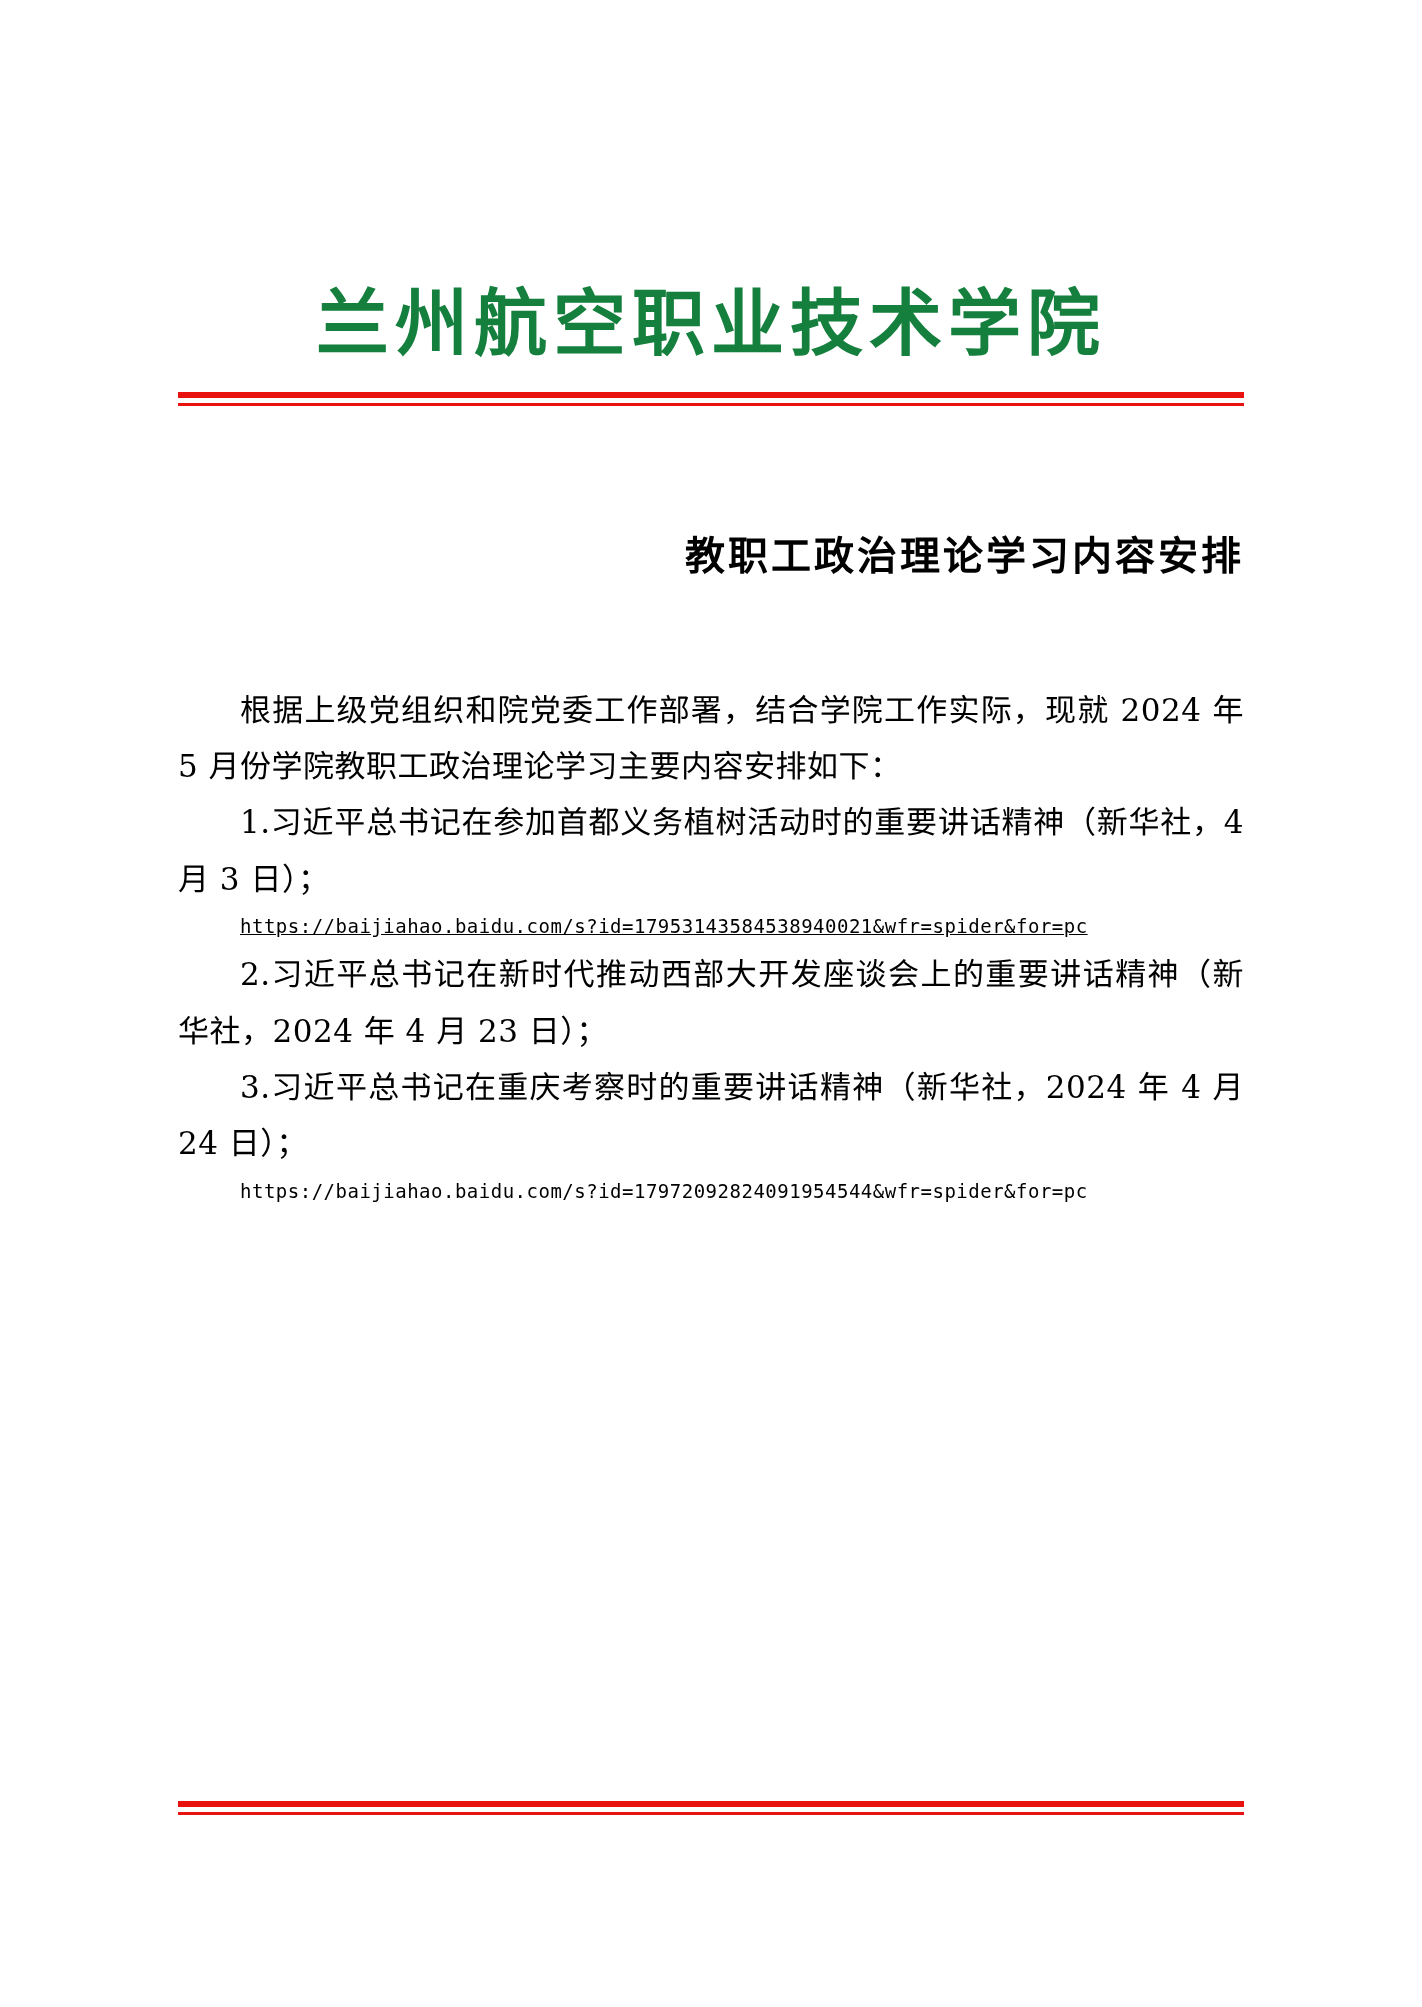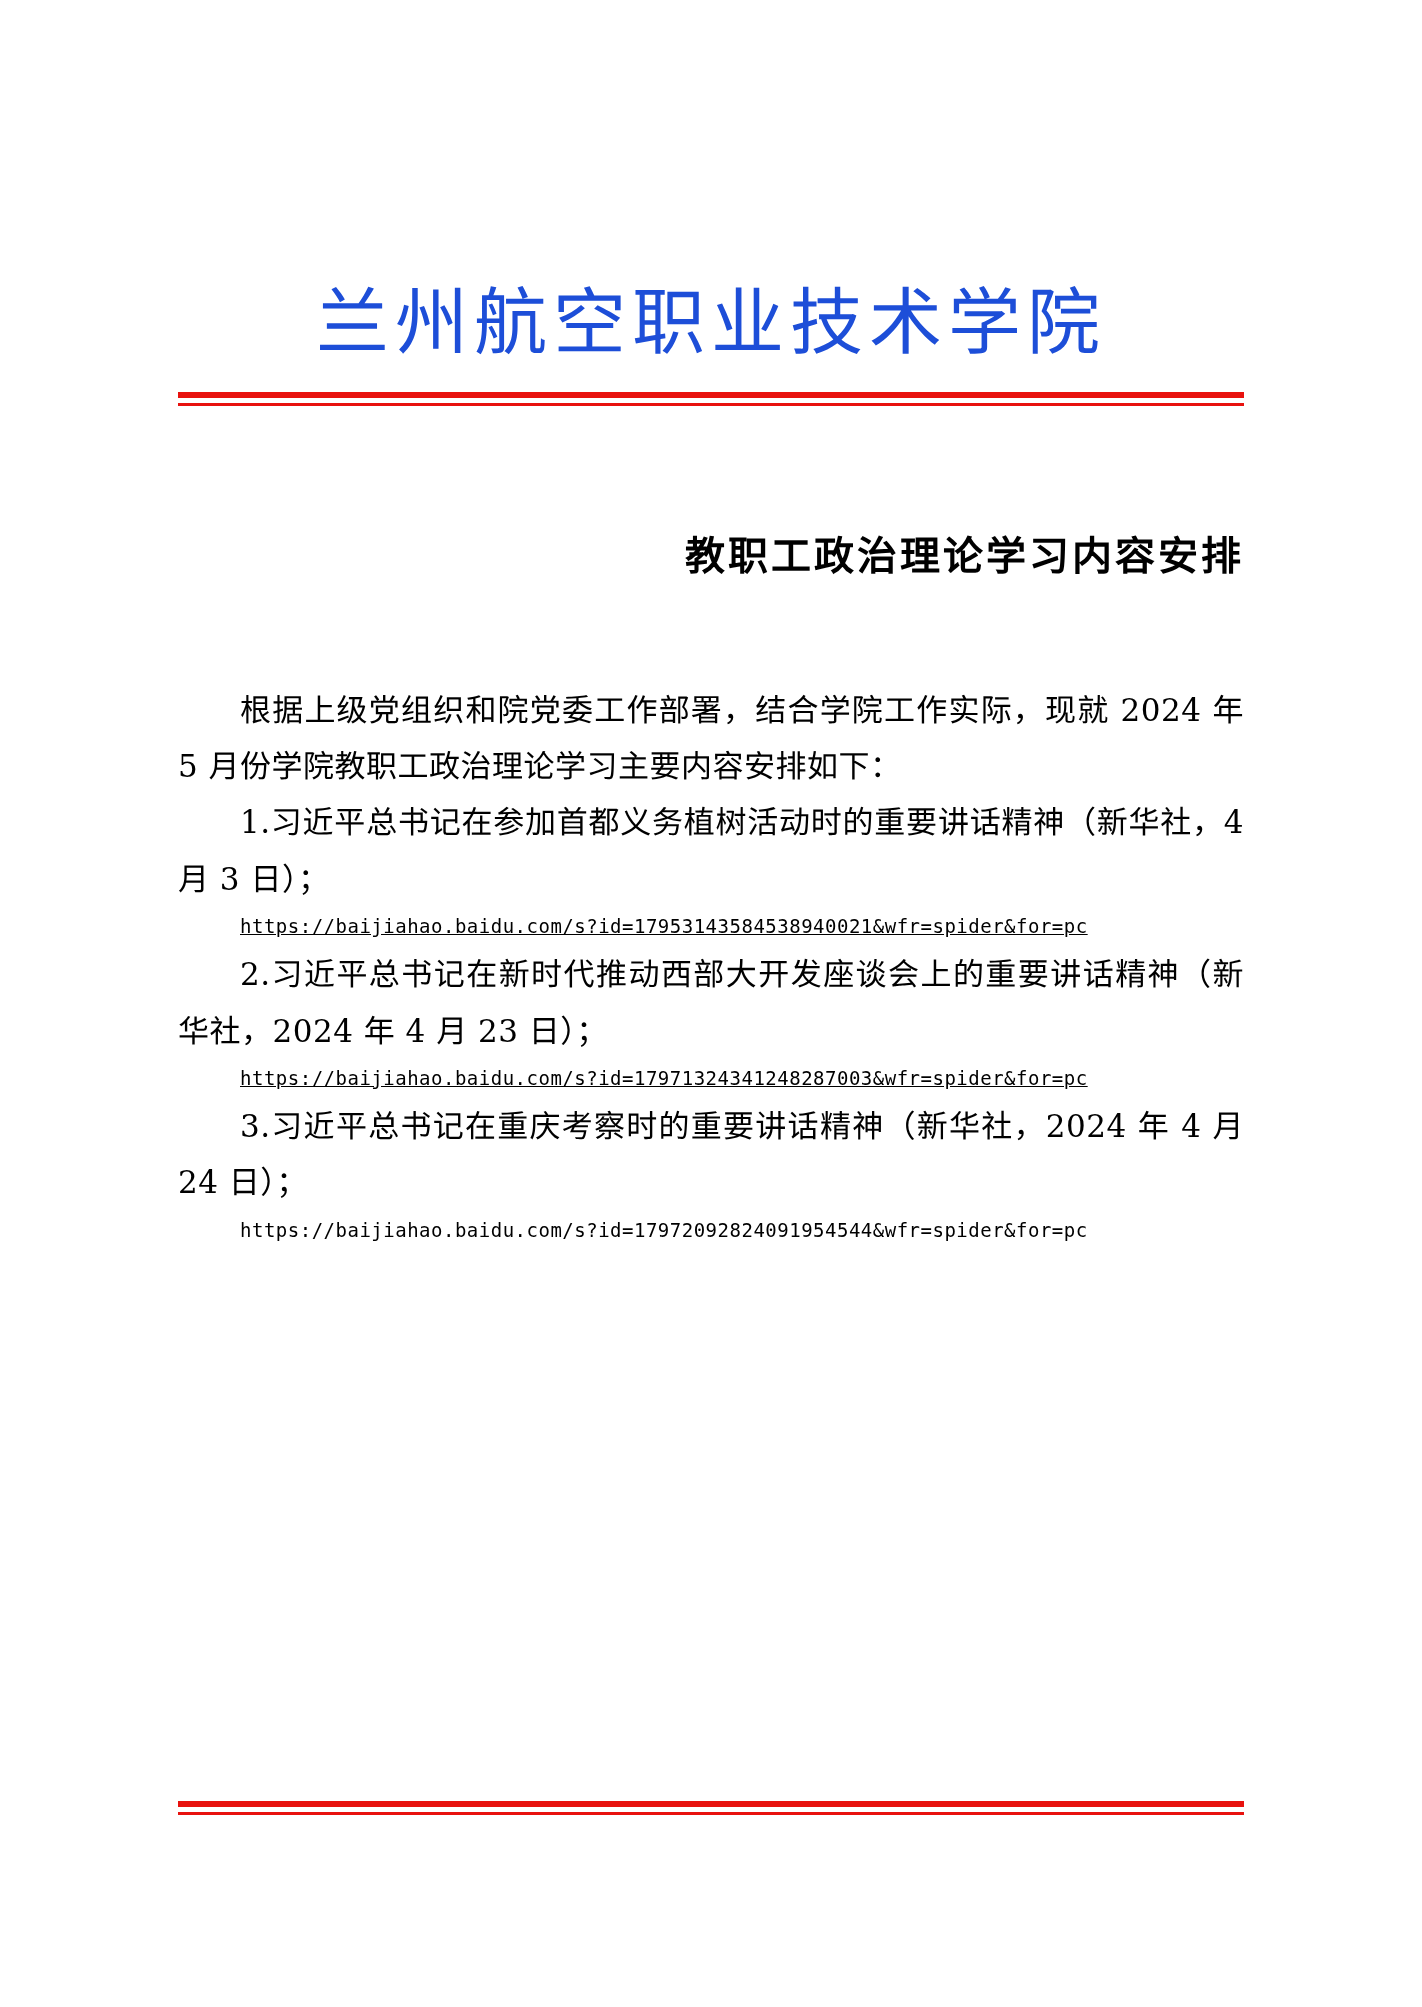--- a/index.html
+++ b/index.html
@@ -22,23 +22,23 @@
     box-sizing: border-box;
     padding: 0 178px;
   }
 
   
   .masthead {
     padding-top: 285px;
     text-align: center;
   }
   .masthead-title {
-    color: #1d4ed8;
+    color: #15803d;
     font-family: "DejaVu Serif", "Liberation Serif", serif;
-    font-weight: normal;
+    font-weight: bold;
     font-size: 73px;
     letter-spacing: 6px;
     line-height: 1.05;
     white-space: nowrap;
   }
   .masthead-rules {
     margin-top: 30px;
   }
   .rule-thick {
     height: 6px;
@@ -123,21 +123,20 @@
 
 
     <p class="p indent">根据上级党组织和院党委工作部署，结合学院工作实际，现就 2024 年 5 月份学院教职工政治理论学习主要内容安排如下：</p>
 
     <p class="p indent">1.习近平总书记在参加首都义务植树活动时的重要讲话精神（新华社，4 月 3 日）；</p>
 
     <p class="p link"><span class="u">https://baijiahao.baidu.com/s?id=17953143584538940021&amp;wfr=spider&amp;for=pc</span></p>
 
     <p class="p indent">2.习近平总书记在新时代推动西部大开发座谈会上的重要讲话精神（新华社，2024 年 4 月 23 日）；</p>
 
-    <p class="p link"><span class="u">https://baijiahao.baidu.com/s?id=17971324341248287003&amp;wfr=spider&amp;for=pc</span></p>
 
     <p class="p indent">3.习近平总书记在重庆考察时的重要讲话精神（新华社，2024 年 4 月 24 日）；</p>
 
     <p class="p link nolink">https://baijiahao.baidu.com/s?id=17972092824091954544&amp;wfr=spider&amp;for=pc</p>
 
   </div>
 
   <div class="footer-rules">
     <div class="rule-thick"></div>
     <div class="rule-thin"></div>

